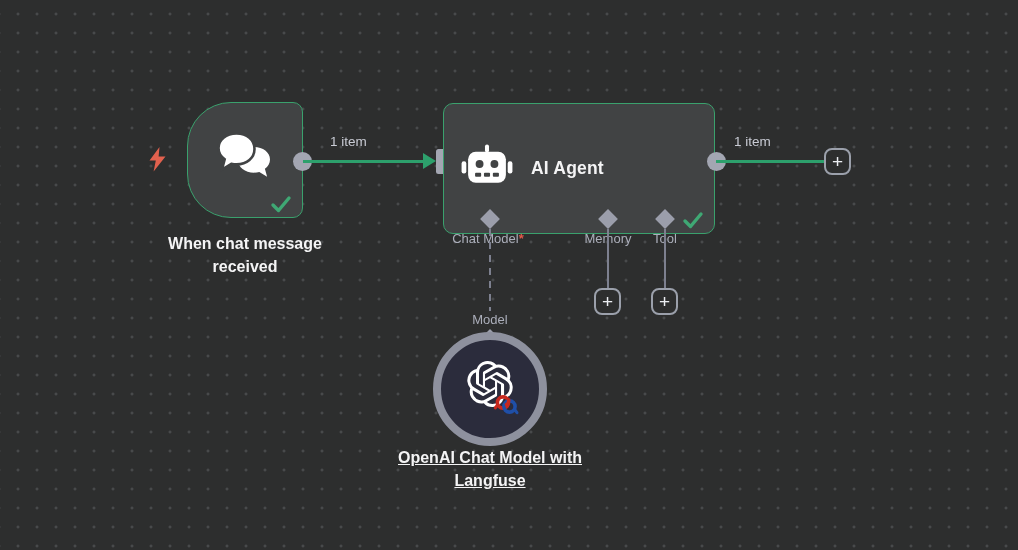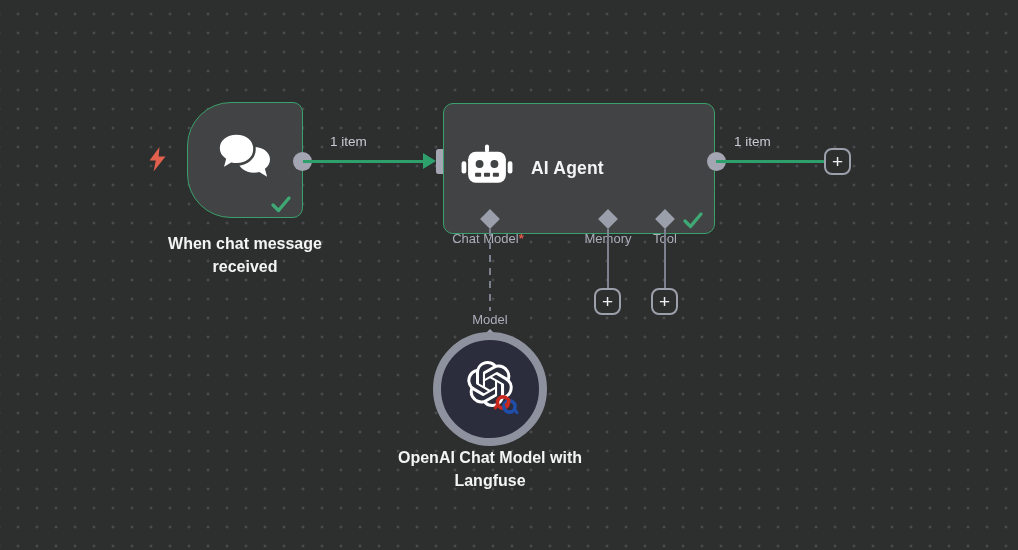--- a/index.html
+++ b/index.html
@@ -41,21 +41,21 @@
   .item-label {
     position:absolute; width:86px; 
     font-size:13.5px; color:#c9cbd4; top:134px;
   }
   .node-title { color:#f4f4f5; font-size:17.5px; font-weight:700; margin-left:17px; letter-spacing:.2px; }
   .node-label {
     position:absolute; text-align:center; color:#f4f4f5;
     font-size:16px; font-weight:700; line-height:23px;
   }
   #trigger-label { left:150px; top:232px; width:190px; }
-  #model-label  { left:390px; top:446px; width:200px; }
+  #model-label  { left:390px; top:446px; width:200px;text-decoration:underline; }
   .diamond {
     position:absolute; width:14px; height:14px; background:#9b9eab;
     transform:rotate(45deg);
   }
   .port-label {
     position:absolute; top:231px; text-align:center;
     font-size:13px; color:#abaeba;
   }
   .required-marker { color:#e25a4a; font-weight:700; }
   .vline { position:absolute; width:2.5px; background:#7d808f; }

